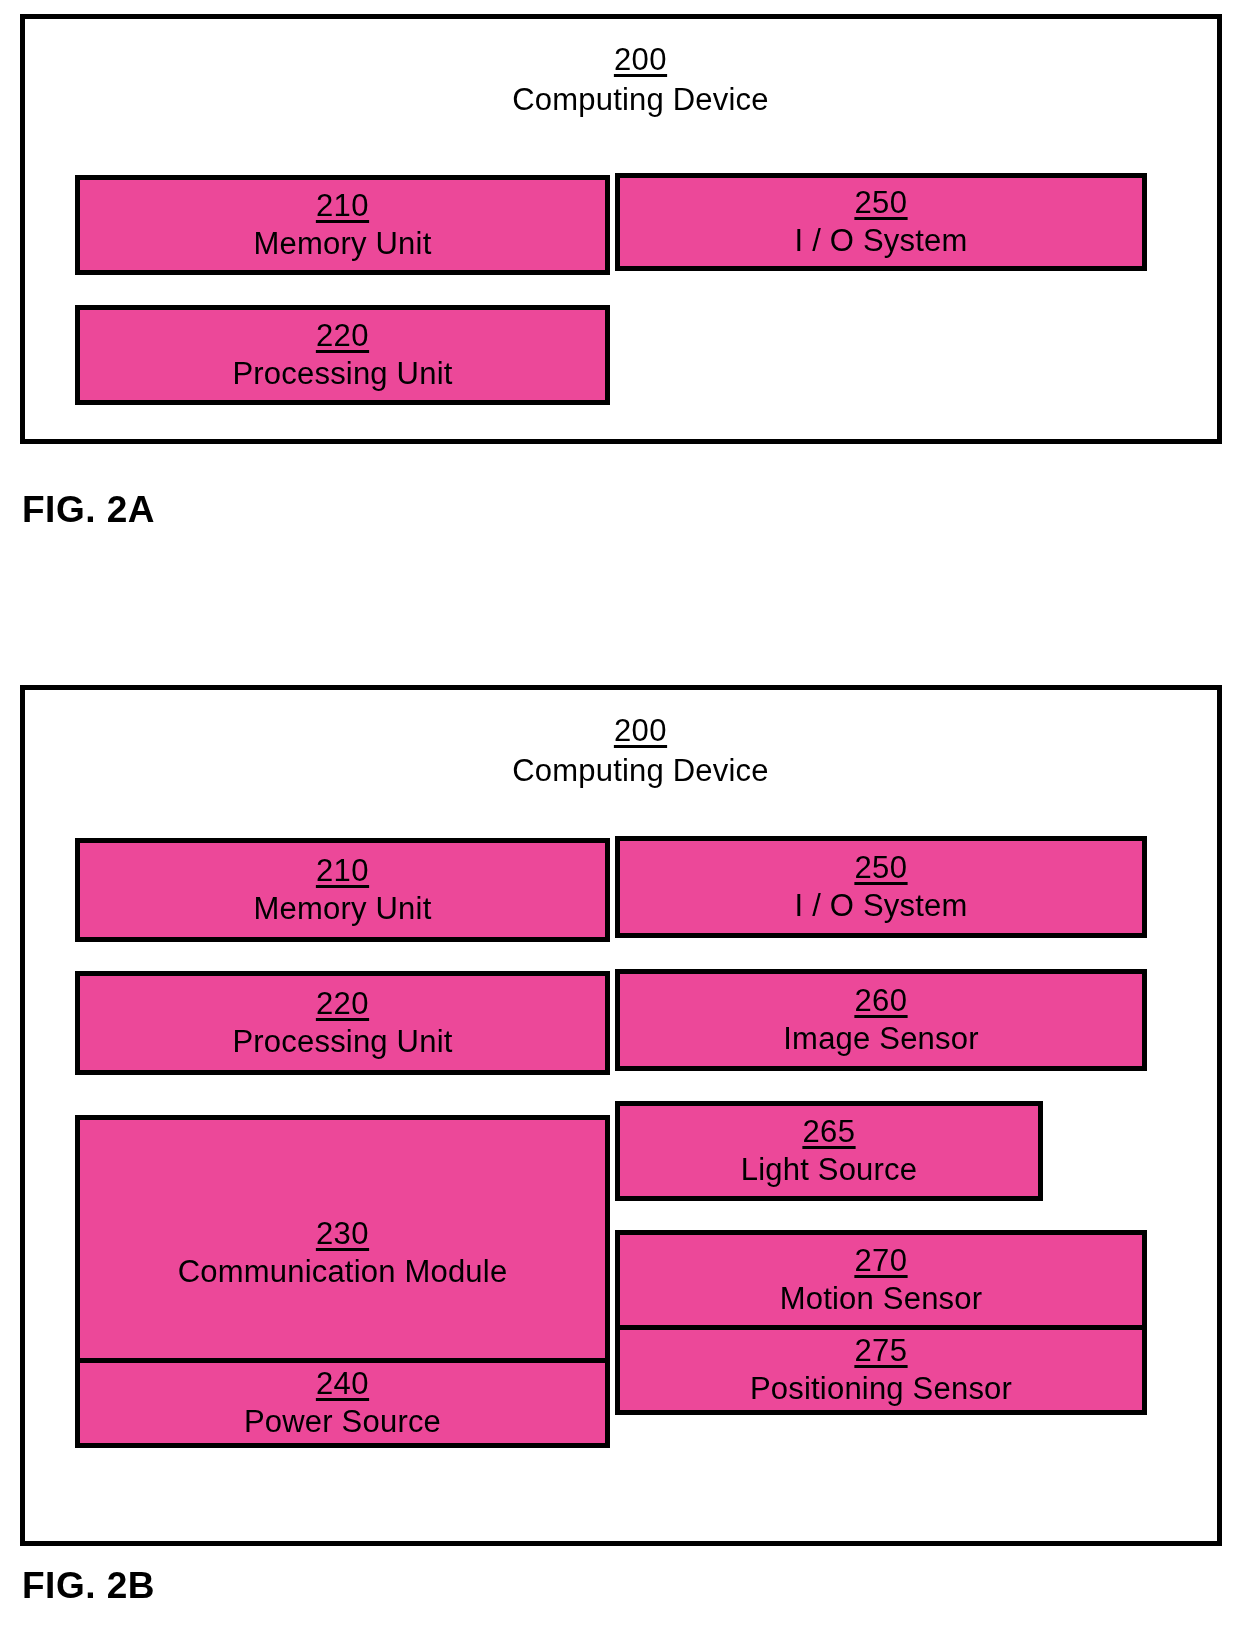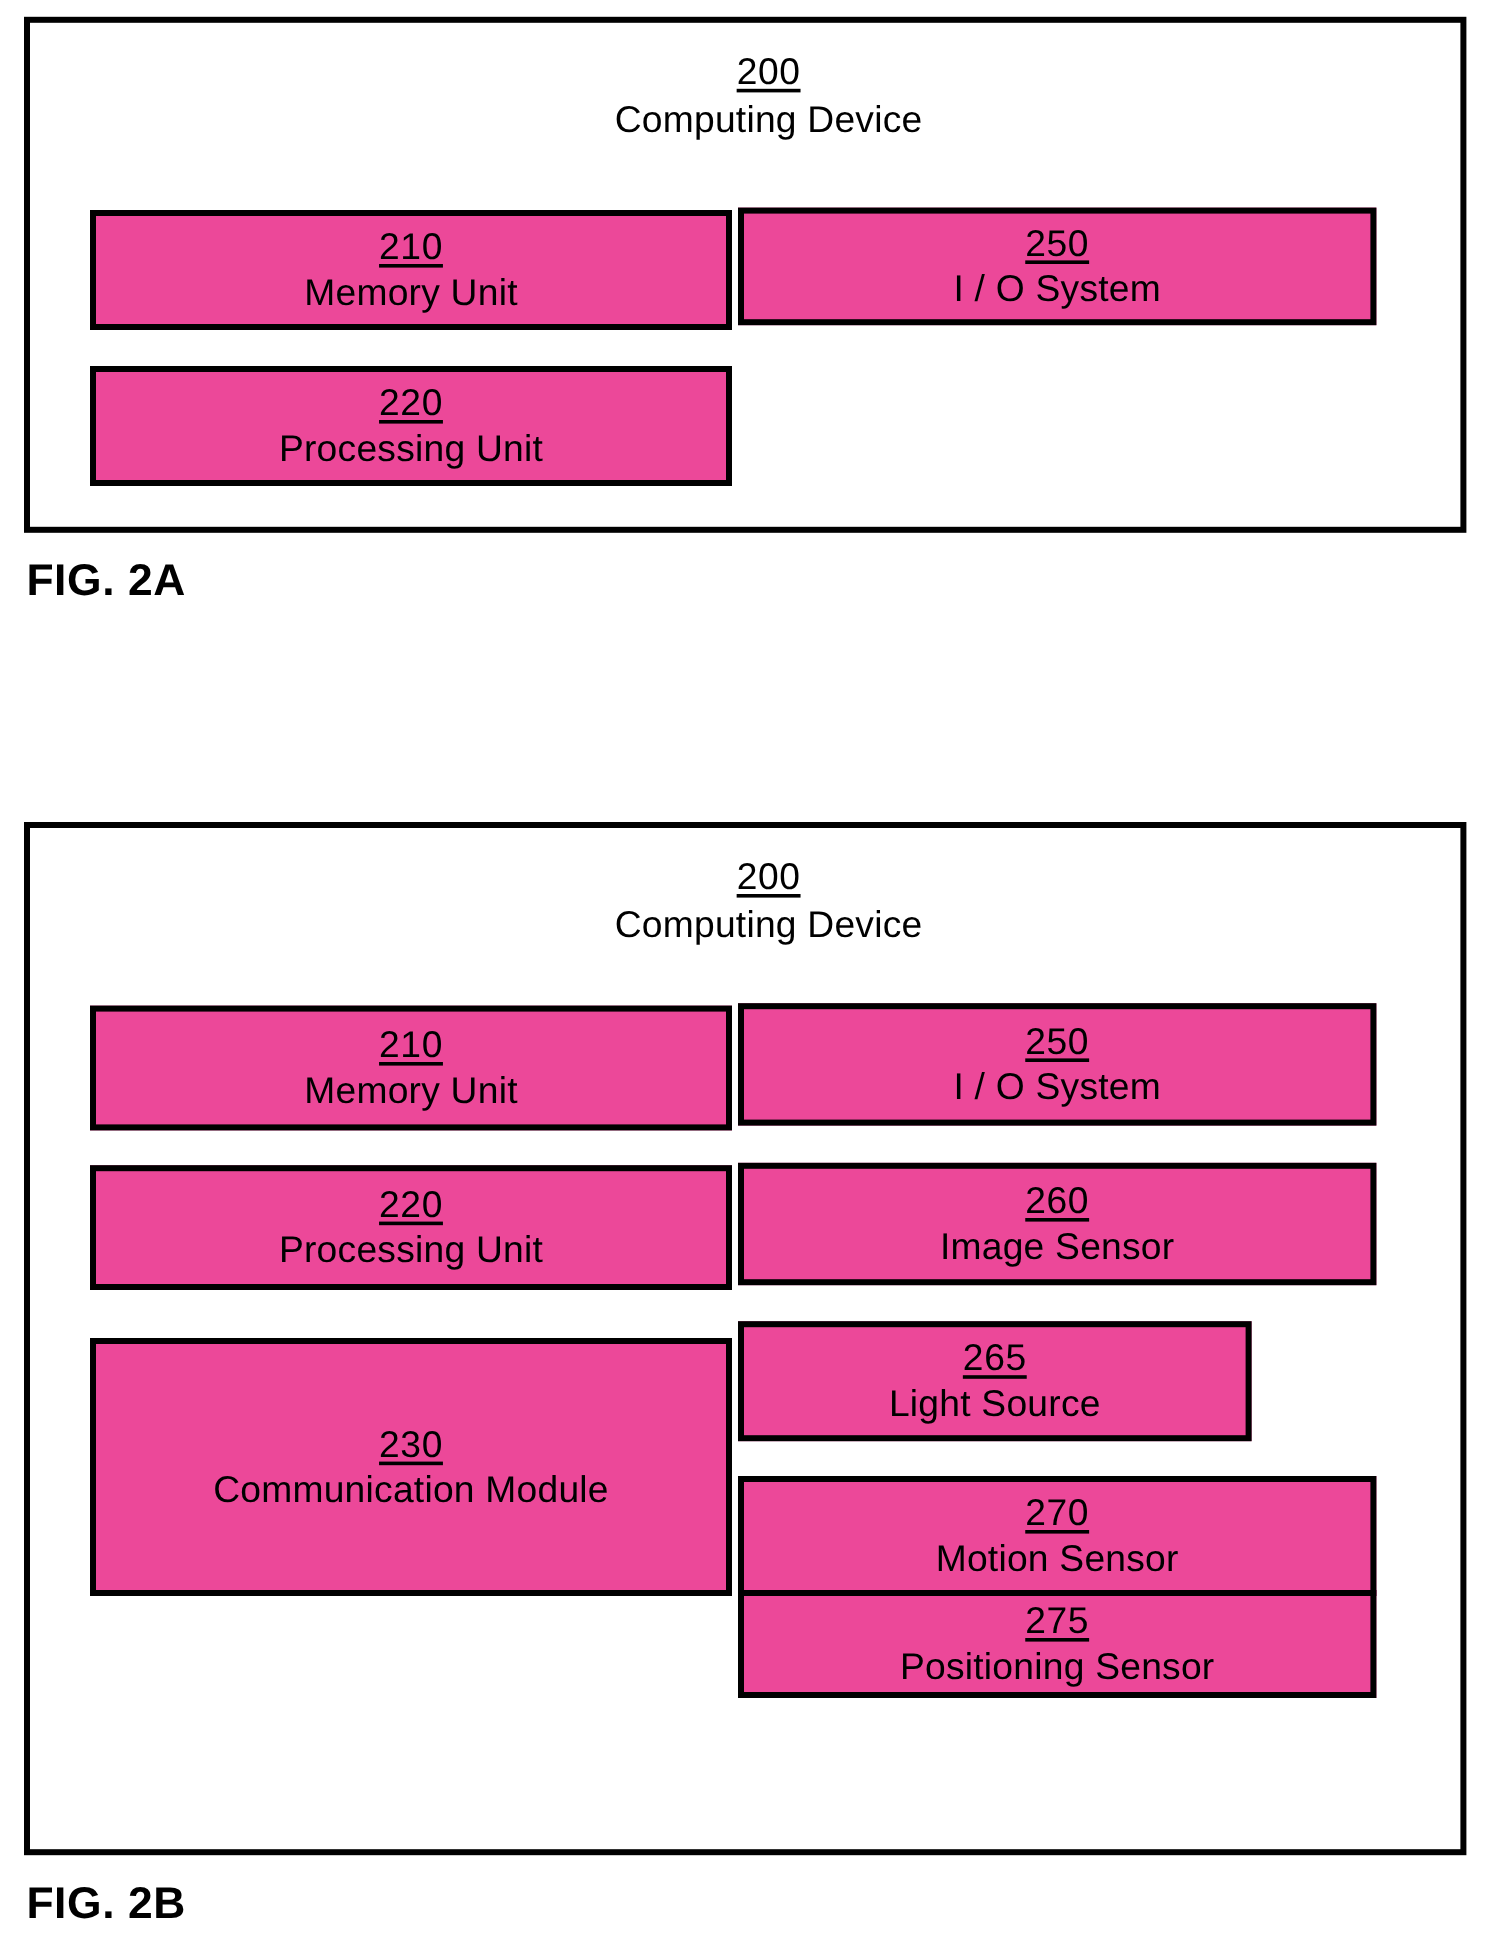--- a/index.html
+++ b/index.html
@@ -85,34 +85,34 @@
   
   #box-2a-memory      { left: 50px;  top: 156px; width: 535px; height: 100px; }
   #box-2a-io          { left: 590px; top: 154px; width: 532px; height: 98px;  }
   #box-2a-processing  { left: 50px;  top: 286px; width: 535px; height: 100px; }
 
   
   #box-2b-memory      { left: 50px;  top: 148px; width: 535px; height: 104px; }
   #box-2b-io          { left: 590px; top: 146px; width: 532px; height: 102px; }
   #box-2b-processing  { left: 50px;  top: 281px; width: 535px; height: 104px; }
   #box-2b-imagesensor { left: 590px; top: 279px; width: 532px; height: 102px; }
-  #box-2b-comm        { left: 50px;  top: 425px; width: 535px; height: 215px; }
+  #box-2b-comm        { left: 50px;  top: 425px; width: 535px; height: 276px; }
   #box-2b-lightsource { left: 590px; top: 411px; width: 428px; height: 100px; }
   #box-2b-motion      { left: 590px; top: 540px; width: 532px; height: 100px; }
   #box-2b-power       { left: 50px;  top: 668px; width: 535px; height: 90px;  }
   #box-2b-positioning { left: 590px; top: 635px; width: 532px; height: 90px;  }
 
   
   .fig-caption {
     position: absolute;
     font-size: 37px;
     font-weight: bold;
     letter-spacing: 0.5px;
   }
-  #caption-2a { left: 22px; top: 463px; }
+  #caption-2a { left: 22px; top: 489px; }
   #caption-2b { left: 22px; top: 1565px; }
 </style>
 </head>
 <body>
 
 <div class="figure" id="fig2a-container">
 
   <div class="device-title">
     <span class="ref-num">200</span>
     <span class="unit-name">Computing Device</span>
@@ -171,20 +171,24 @@
   <div class="component-box" id="box-2b-lightsource">
     <span class="ref-num">265</span>
     <span class="unit-name">Light Source</span>
   </div>
 
   <div class="component-box" id="box-2b-motion">
     <span class="ref-num">270</span>
     <span class="unit-name">Motion Sensor</span>
   </div>
 
+  <div class="component-box" id="box-2b-power">
+    <span class="ref-num">240</span>
+    <span class="unit-name">Power Source</span>
+  </div>
 
   <div class="component-box" id="box-2b-positioning">
     <span class="ref-num">275</span>
     <span class="unit-name">Positioning  Sensor</span>
   </div>
 </div>
 
 <div class="fig-caption" id="caption-2b">FIG. 2B</div>
 
 </body></html>

